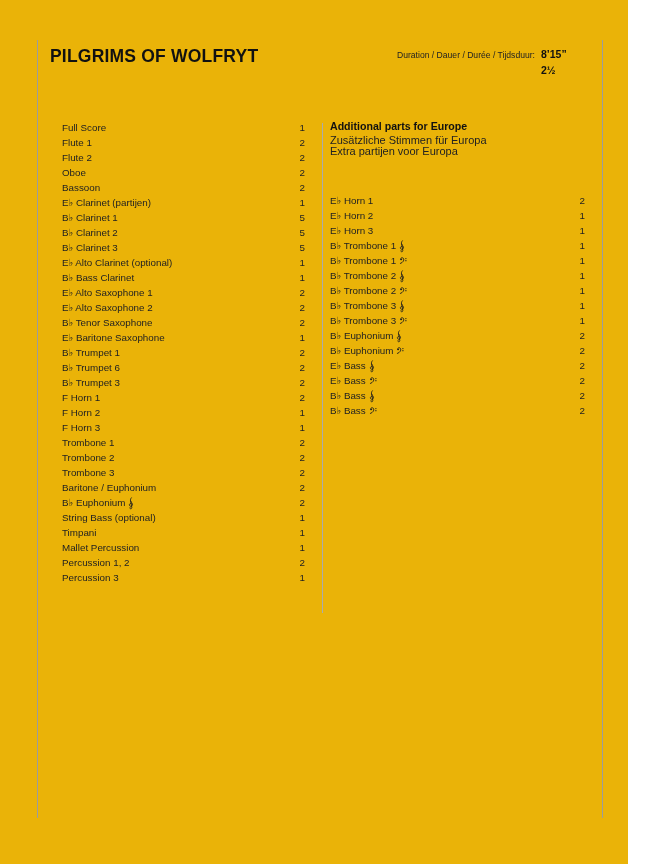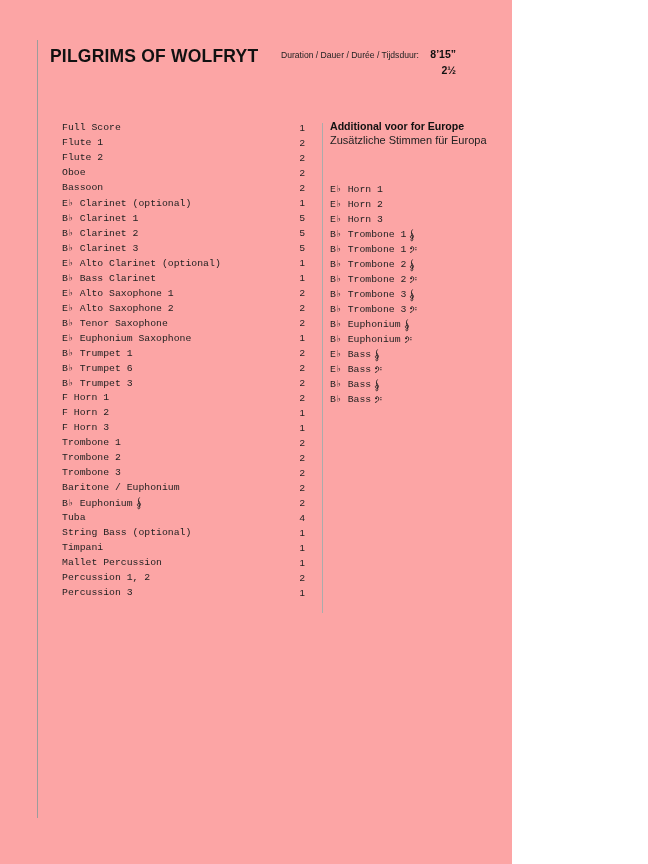--- a/index.html
+++ b/index.html
@@ -1,44 +1,44 @@
 <!DOCTYPE html>
 <html><head>
 <meta charset="utf-8">
 <style>
   html,body { margin:0; padding:0; background:#ffffff; }
   body { font-family:"Liberation Sans","DejaVu Sans",sans-serif; color:#1e1e1e; }
-  .page { position:relative; width:512px; height:864px; background:#fca5a5; overflow:hidden; }
+  .page { position:relative; width:628px; height:864px; background:#eab308; overflow:hidden; }
 
   .rule { position:absolute; top:40px; width:1px; height:778px; background:#9c9c9c; }
   .rule-left  { left:37px; }
   .rule-right { left:602px; }
 
   .title { position:absolute; left:50px; top:46px; margin:0;
            font-size:17.5px; font-weight:700; letter-spacing:0.2px; color:#111; }
 
   .meta { position:absolute; top:48px; right:56px; }
   .meta-row { display:flex; justify-content:flex-end; align-items:baseline; height:16px; }
   .meta-label { font-size:8.6px; color:#222; }
-  .meta-value { font-weight:700; font-size:10.5px; width:31px; margin-left:6px; color:#111;text-align:right; }
+  .meta-value { font-weight:700; font-size:10.5px; width:31px; margin-left:6px; color:#111; }
 
   .col { position:absolute; top:120px; }
   .col-left  { left:62px;  width:243px; }
   .col-right { left:330px; width:255px; }
 
   .col-left  h2 { margin:0 0 5px 0; font-size:11.6px; font-weight:700; color:#111; }
   .col-right h2 { margin:0 0 3px 0; font-size:10.6px; font-weight:700; color:#111; }
 
   .subtitle { font-size:11px; line-height:10.8px; color:#222; }
 
   .col-right .list { margin-top:36px; }
 
   .row { display:flex; justify-content:space-between; align-items:center;
          height:15px; font-size:9.8px; color:#222; }
-  .row-name { display:inline-flex; align-items:center; white-space:nowrap;font-family:Liberation Mono, monospace; }
+  .row-name { display:inline-flex; align-items:center; white-space:nowrap; }
   .row-qty  { text-align:right; }
 
   .divider { position:absolute; left:322px; top:123px; width:1px; height:490px; background:#ababab; }
 
   .clef { margin-left:3px; flex:0 0 auto; }
   .clef-treble { width:6px; height:13px; transform:translateY(1px); }
   .clef-bass   { width:9px; height:7px; }
 </style>
 </head>
 <body>
@@ -76,21 +76,21 @@
         </div>
         <div class="row">
           <span class="row-name">Oboe</span>
           <span class="row-qty">2</span>
         </div>
         <div class="row">
           <span class="row-name">Bassoon</span>
           <span class="row-qty">2</span>
         </div>
         <div class="row">
-          <span class="row-name">E♭ Clarinet (optional)</span>
+          <span class="row-name">E♭ Clarinet (partijen)</span>
           <span class="row-qty">1</span>
         </div>
         <div class="row">
           <span class="row-name">B♭ Clarinet 1</span>
           <span class="row-qty">5</span>
         </div>
         <div class="row">
           <span class="row-name">B♭ Clarinet 2</span>
           <span class="row-qty">5</span>
         </div>
@@ -112,21 +112,21 @@
         </div>
         <div class="row">
           <span class="row-name">E♭ Alto Saxophone 2</span>
           <span class="row-qty">2</span>
         </div>
         <div class="row">
           <span class="row-name">B♭ Tenor Saxophone</span>
           <span class="row-qty">2</span>
         </div>
         <div class="row">
-          <span class="row-name">E♭ Euphonium Saxophone</span>
+          <span class="row-name">E♭ Baritone Saxophone</span>
           <span class="row-qty">1</span>
         </div>
         <div class="row">
           <span class="row-name">B♭ Trumpet 1</span>
           <span class="row-qty">2</span>
         </div>
         <div class="row">
           <span class="row-name">B♭ Trumpet 6</span>
           <span class="row-qty">2</span>
         </div>
@@ -160,24 +160,20 @@
         </div>
         <div class="row">
           <span class="row-name">Baritone / Euphonium</span>
           <span class="row-qty">2</span>
         </div>
         <div class="row">
           <span class="row-name">B♭ Euphonium<svg class="clef clef-treble" viewBox="0 0 14 30" xmlns="http://www.w3.org/2000/svg">
     <path d="M7.8 1.6 C6.1 3.4 5.4 6.1 5.9 8.9 L8.8 23.8 C9.2 25.9 7.9 27.6 6.1 27.3 C4.2 27 3.6 24.7 4.9 23.9 M5.9 8.9 C6.4 11.9 10 13.3 10.4 16.5 C10.8 19.7 8.5 22.2 6 21.6 C3.6 21 2.5 18.3 3.7 16.3 C4.6 14.8 6.5 14.4 7.7 15.3" fill="none" stroke="#1e1e1e" stroke-width="2" stroke-linecap="round"></path>
   </svg></span>
           <span class="row-qty">2</span>
-        </div>
-        <div class="row">
-          <span class="row-name">Tuba</span>
-          <span class="row-qty">4</span>
         </div>
         <div class="row">
           <span class="row-name">String Bass (optional)</span>
           <span class="row-qty">1</span>
         </div>
         <div class="row">
           <span class="row-name">Timpani</span>
           <span class="row-qty">1</span>
         </div>
         <div class="row">
@@ -191,22 +187,23 @@
         <div class="row">
           <span class="row-name">Percussion 3</span>
           <span class="row-qty">1</span>
         </div>
       </div>
   </section>
 
   <div class="divider"></div>
 
   <section class="col col-right">
-    <h2>Additional voor for Europe</h2>
+    <h2>Additional parts for Europe</h2>
     <div class="subtitle">Zusätzliche Stimmen für Europa</div>
+    <div class="subtitle">Extra partijen voor Europa</div>
     <div class="list" id="additional-parts-list">
         <div class="row">
           <span class="row-name">E♭ Horn 1</span>
           <span class="row-qty">2</span>
         </div>
         <div class="row">
           <span class="row-name">E♭ Horn 2</span>
           <span class="row-qty">1</span>
         </div>
         <div class="row">

